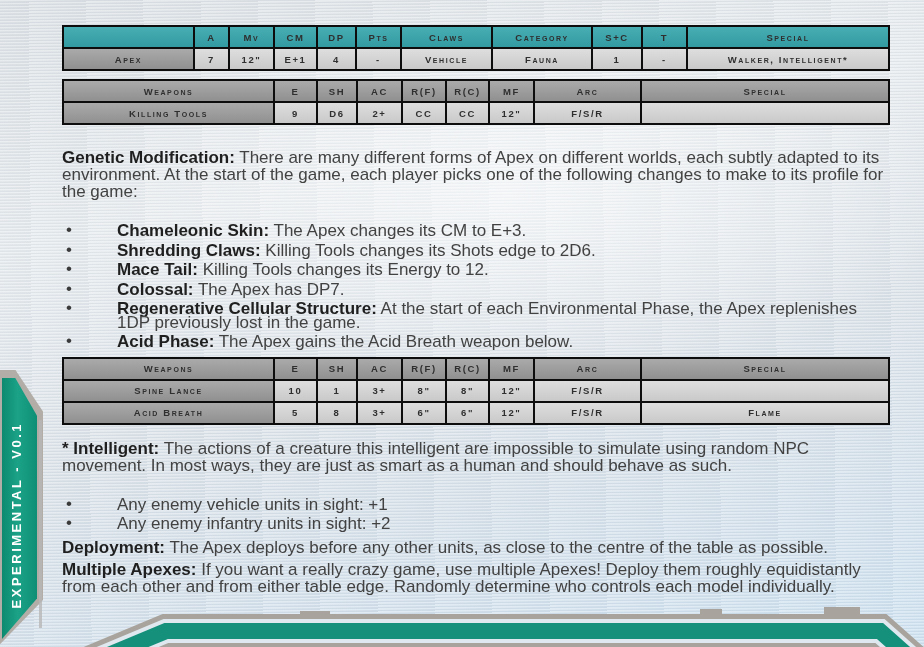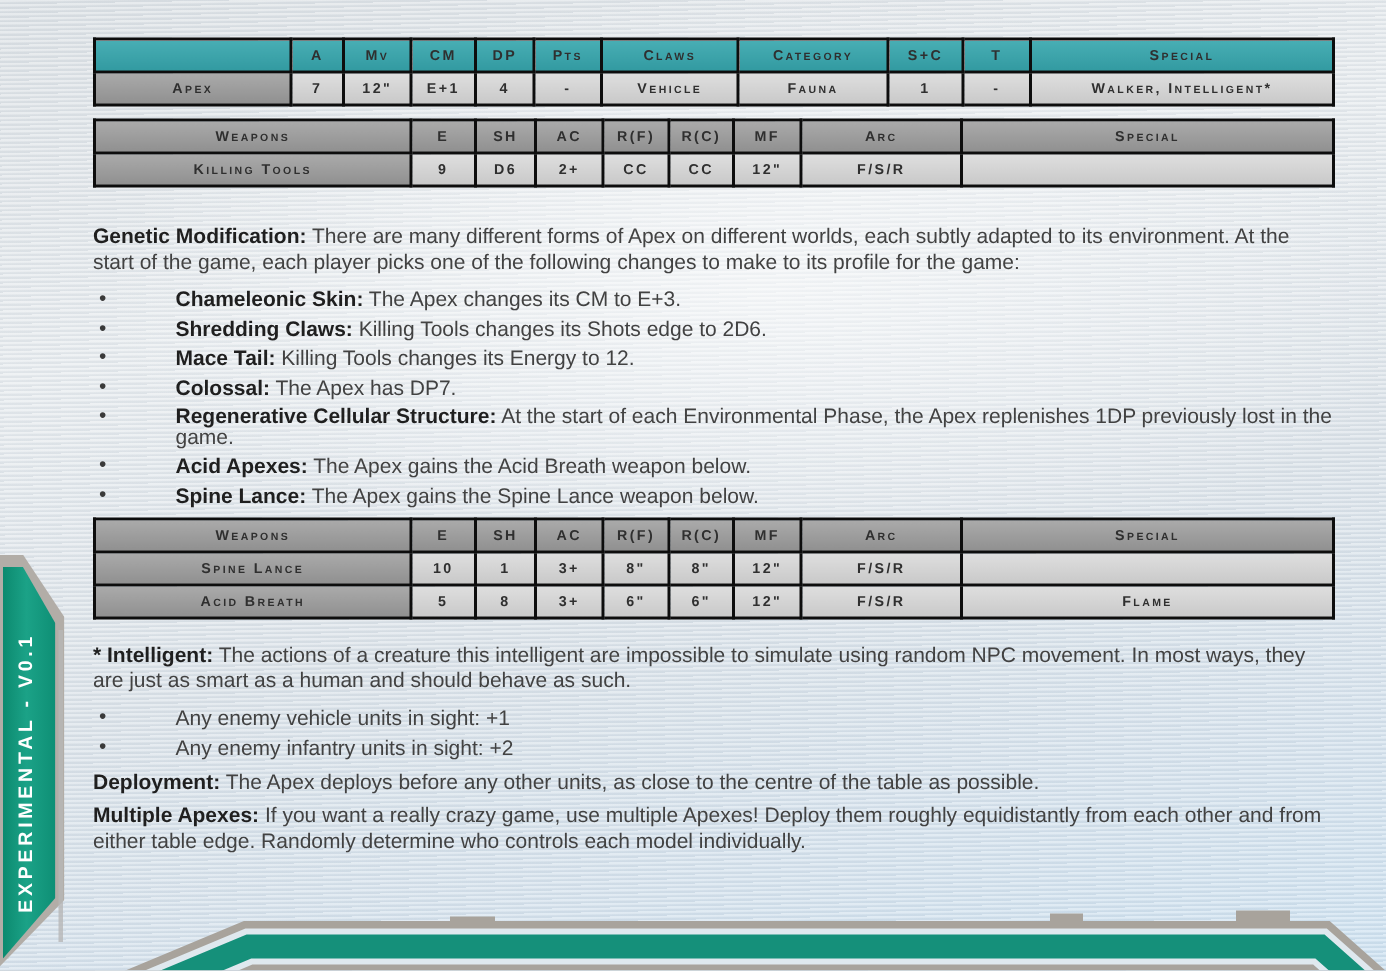--- a/index.html
+++ b/index.html
@@ -12,24 +12,24 @@
   
   .tbl{border-collapse:collapse;table-layout:fixed;width:828px;border:2px solid #0d0d0d;}
   .tbl td{border:2px solid #0d0d0d;height:20px;text-align:center;vertical-align:middle;
     font-weight:700;font-size:9.5px;letter-spacing:1.6px;font-variant-caps:small-caps;
     color:#2f2f2f;padding:0 2px;overflow:hidden;white-space:nowrap;}
   .h-teal{background:linear-gradient(180deg,#48aeb4 0%,#329aa1 100%);color:#24474a;}
   .c-dark{background:linear-gradient(180deg,#aaaaaa 0%,#909090 100%);color:#333;}
   .c-light{background:linear-gradient(180deg,#dedede 0%,#c9c9c9 100%);color:#3a3a3a;}
   
   .content{position:absolute;left:62px;top:25px;width:828px;}
-  .copy{font-size:14px;color:#424242;line-height:17px;}
+  .copy{font-size:17px;color:#424242;line-height:17px;}
   .copy b{color:#1f1f1f;}
   p{margin:0 0 5px;}
-  ul.blt{list-style:none;margin:10px 0 8px;padding:0;}
+  ul.blt{list-style:none;margin:24px 0 8px;padding:0;}
   ul.blt li{position:relative;padding-left:55px;margin:0 0 6px;line-height:13.5px;}
   ul.blt li::before{content:"\2022";position:absolute;left:4px;top:-1px;color:#3a3a3a;}
   .gap-sm{height:8px;} .gap-md{height:24px;} .gap-lg{height:15px;}
   
   .banner-back{position:absolute;left:0;top:370px;width:43px;height:277px;background:#b2ada7;
     clip-path:polygon(0 0,36% 0,100% 15%,100% 83%,0 99%);}
   .banner{position:absolute;left:2px;top:378px;width:35px;height:269px;
     background:linear-gradient(90deg,#0c8a6f 0%,#1ba287 45%,#0e8f75 100%);
     clip-path:polygon(0 0,38% 0,100% 14%,100% 82%,0 97%);}
   .banner-label{position:absolute;left:9px;top:422px;writing-mode:vertical-rl;transform:rotate(180deg);
@@ -132,22 +132,21 @@
     <div class="gap-md"></div>
 
     <div class="copy">
       <p><b>Genetic Modification:</b><span> There are many different forms of Apex on different worlds, each subtly adapted to its environment. At the start of the game, each player picks one of the following changes to make to its profile for the game:</span></p>
       <ul class="blt">
         <li><b>Chameleonic Skin:</b><span> The Apex changes its CM to E+3.</span></li>
         <li><b>Shredding Claws:</b><span> Killing Tools changes its Shots edge to 2D6.</span></li>
         <li><b>Mace Tail:</b><span> Killing Tools changes its Energy to 12.</span></li>
         <li><b>Colossal:</b><span> The Apex has DP7.</span></li>
         <li><b>Regenerative Cellular Structure:</b><span> At the start of each Environmental Phase, the Apex replenishes 1DP previously lost in the game.</span></li>
-        <li><b>Acid Apexes:</b><span> The Apex gains the Acid Breath weapon below.</span></li>
-        <li><b>Spine Lance:</b><span> The Apex gains the Spine Lance weapon below.</span></li>
+        <li><b>Acid Phase:</b><span> The Apex gains the Acid Breath weapon below.</span></li>
       </ul>
     </div>
 
     <table class="tbl">
       <colgroup>
           <col style="width:211px">
           <col style="width:43px">
           <col style="width:40px">
           <col style="width:45px">
           <col style="width:44px">

